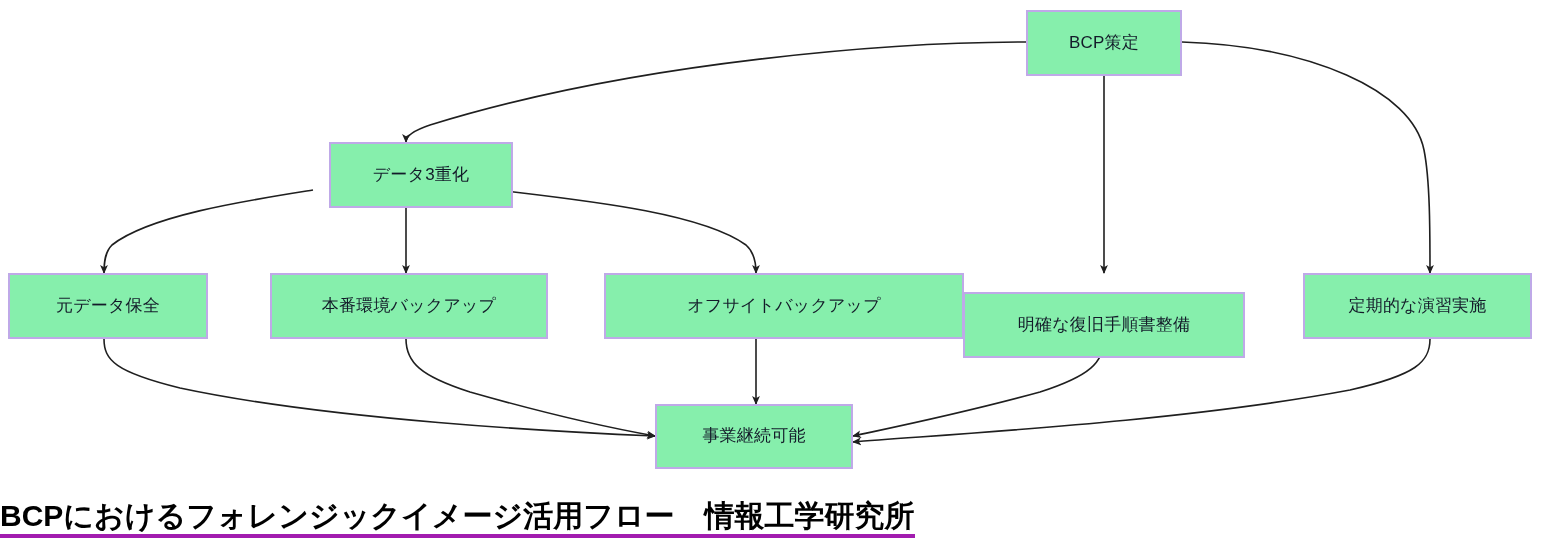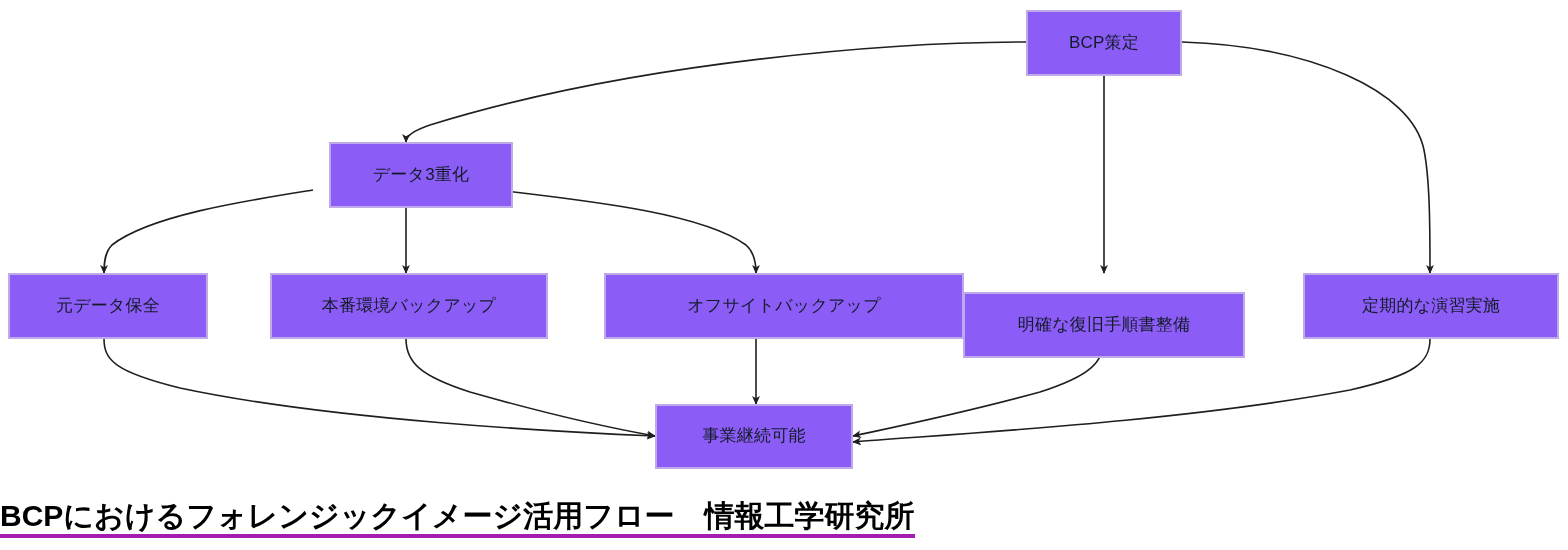--- a/index.html
+++ b/index.html
@@ -19,21 +19,21 @@
     position: absolute;
     left: 0;
     top: 0;
     width: 1568px;
     height: 550px;
     pointer-events: none;
   }
   .node {
     position: absolute;
     box-sizing: border-box;
-    background: #8b5cf6;
+    background: #86efac;
     border: 2px solid #bfa9e8;
     display: flex;
     align-items: center;
     justify-content: center;
     color: #131b29;
     font-size: 17px;
     line-height: 1.2;
     letter-spacing: 0.2px;
     white-space: nowrap;
     z-index: 2;
@@ -93,21 +93,21 @@
       </div>
       <div class="node" style="left: 270px; top: 273px; width: 278px; height: 66px; align-items: center;">
         <span class="node-label">本番環境バックアップ</span>
       </div>
       <div class="node" style="left: 604px; top: 273px; width: 360px; height: 66px;">
         <span class="node-label">オフサイトバックアップ</span>
       </div>
       <div class="node" style="left: 963px; top: 273px; width: 282px; height: 66px; margin-top: 19px;">
         <span class="node-label">明確な復旧手順書整備</span>
       </div>
-      <div class="node" style="left: 1303px; top: 273px; width: 256px; height: 66px;">
+      <div class="node" style="left: 1303px; top: 273px; width: 229px; height: 66px;">
         <span class="node-label">定期的な演習実施</span>
       </div>
       <div class="node" style="left: 655px; top: 404px; width: 198px; height: 65px;">
         <span class="node-label">事業継続可能</span>
       </div>
     </div>
 
   <div class="caption">BCPにおけるフォレンジックイメージ活用フロー　情報工学研究所</div>
 
 </div>

